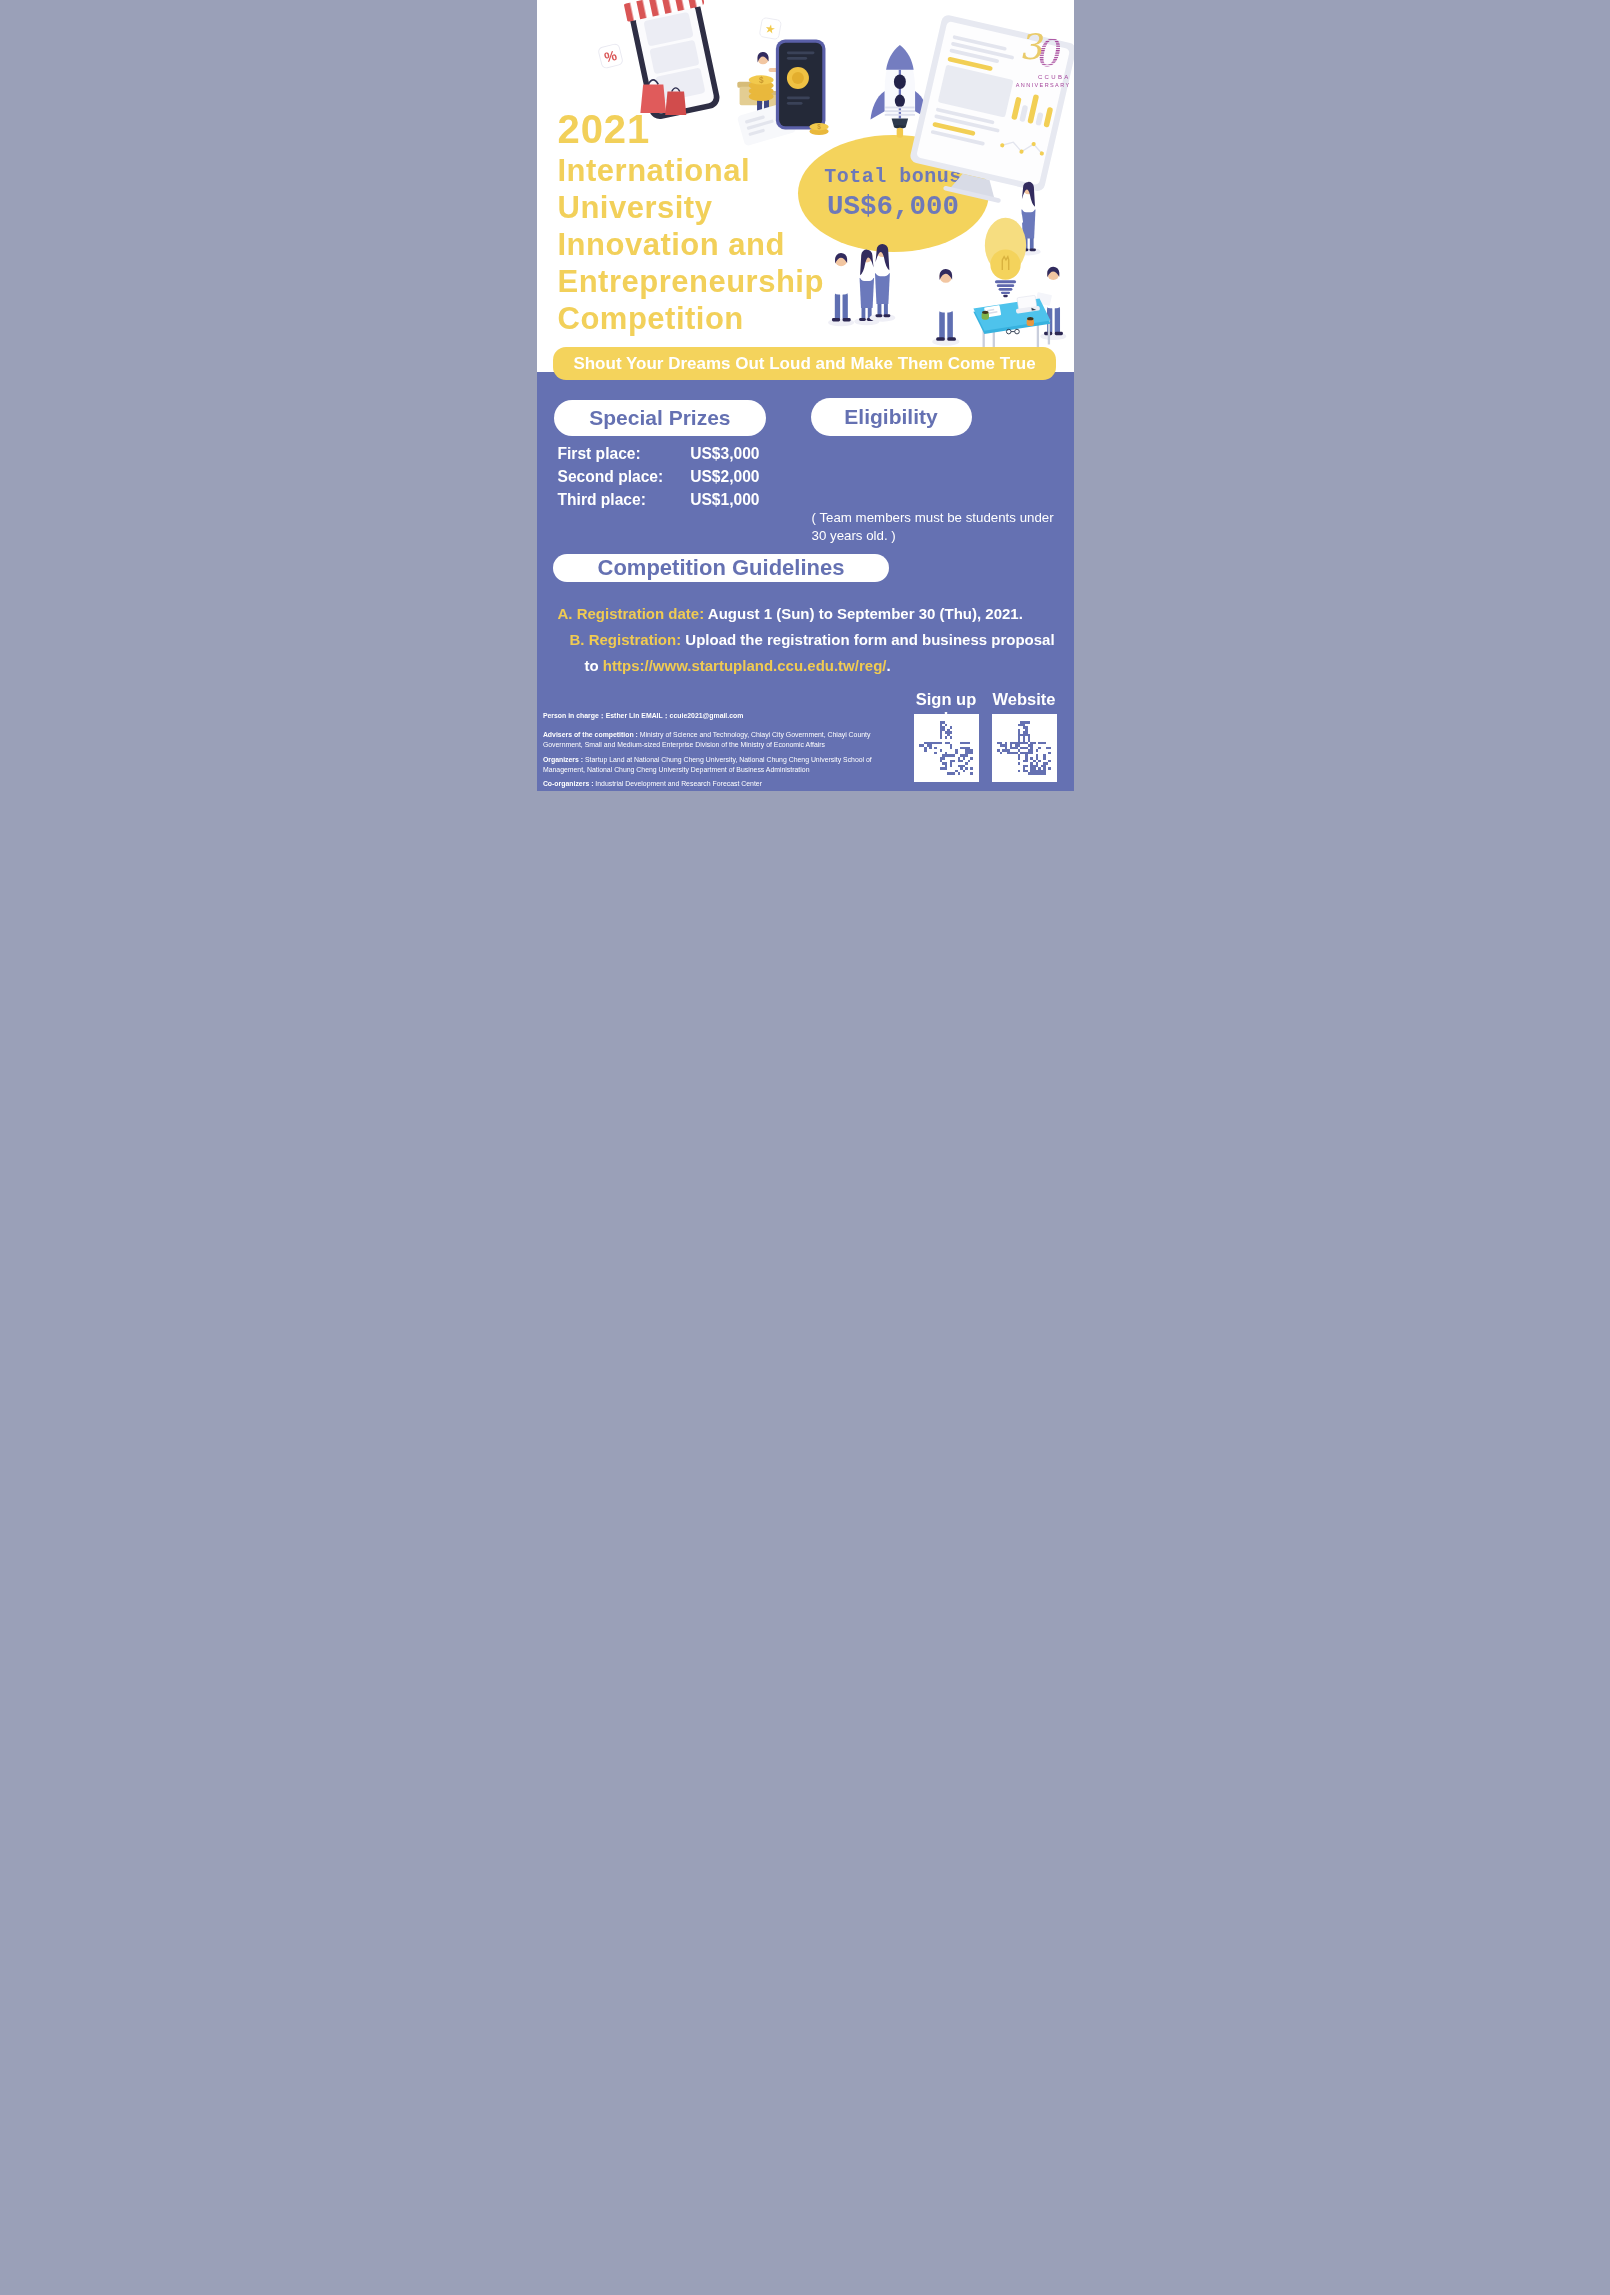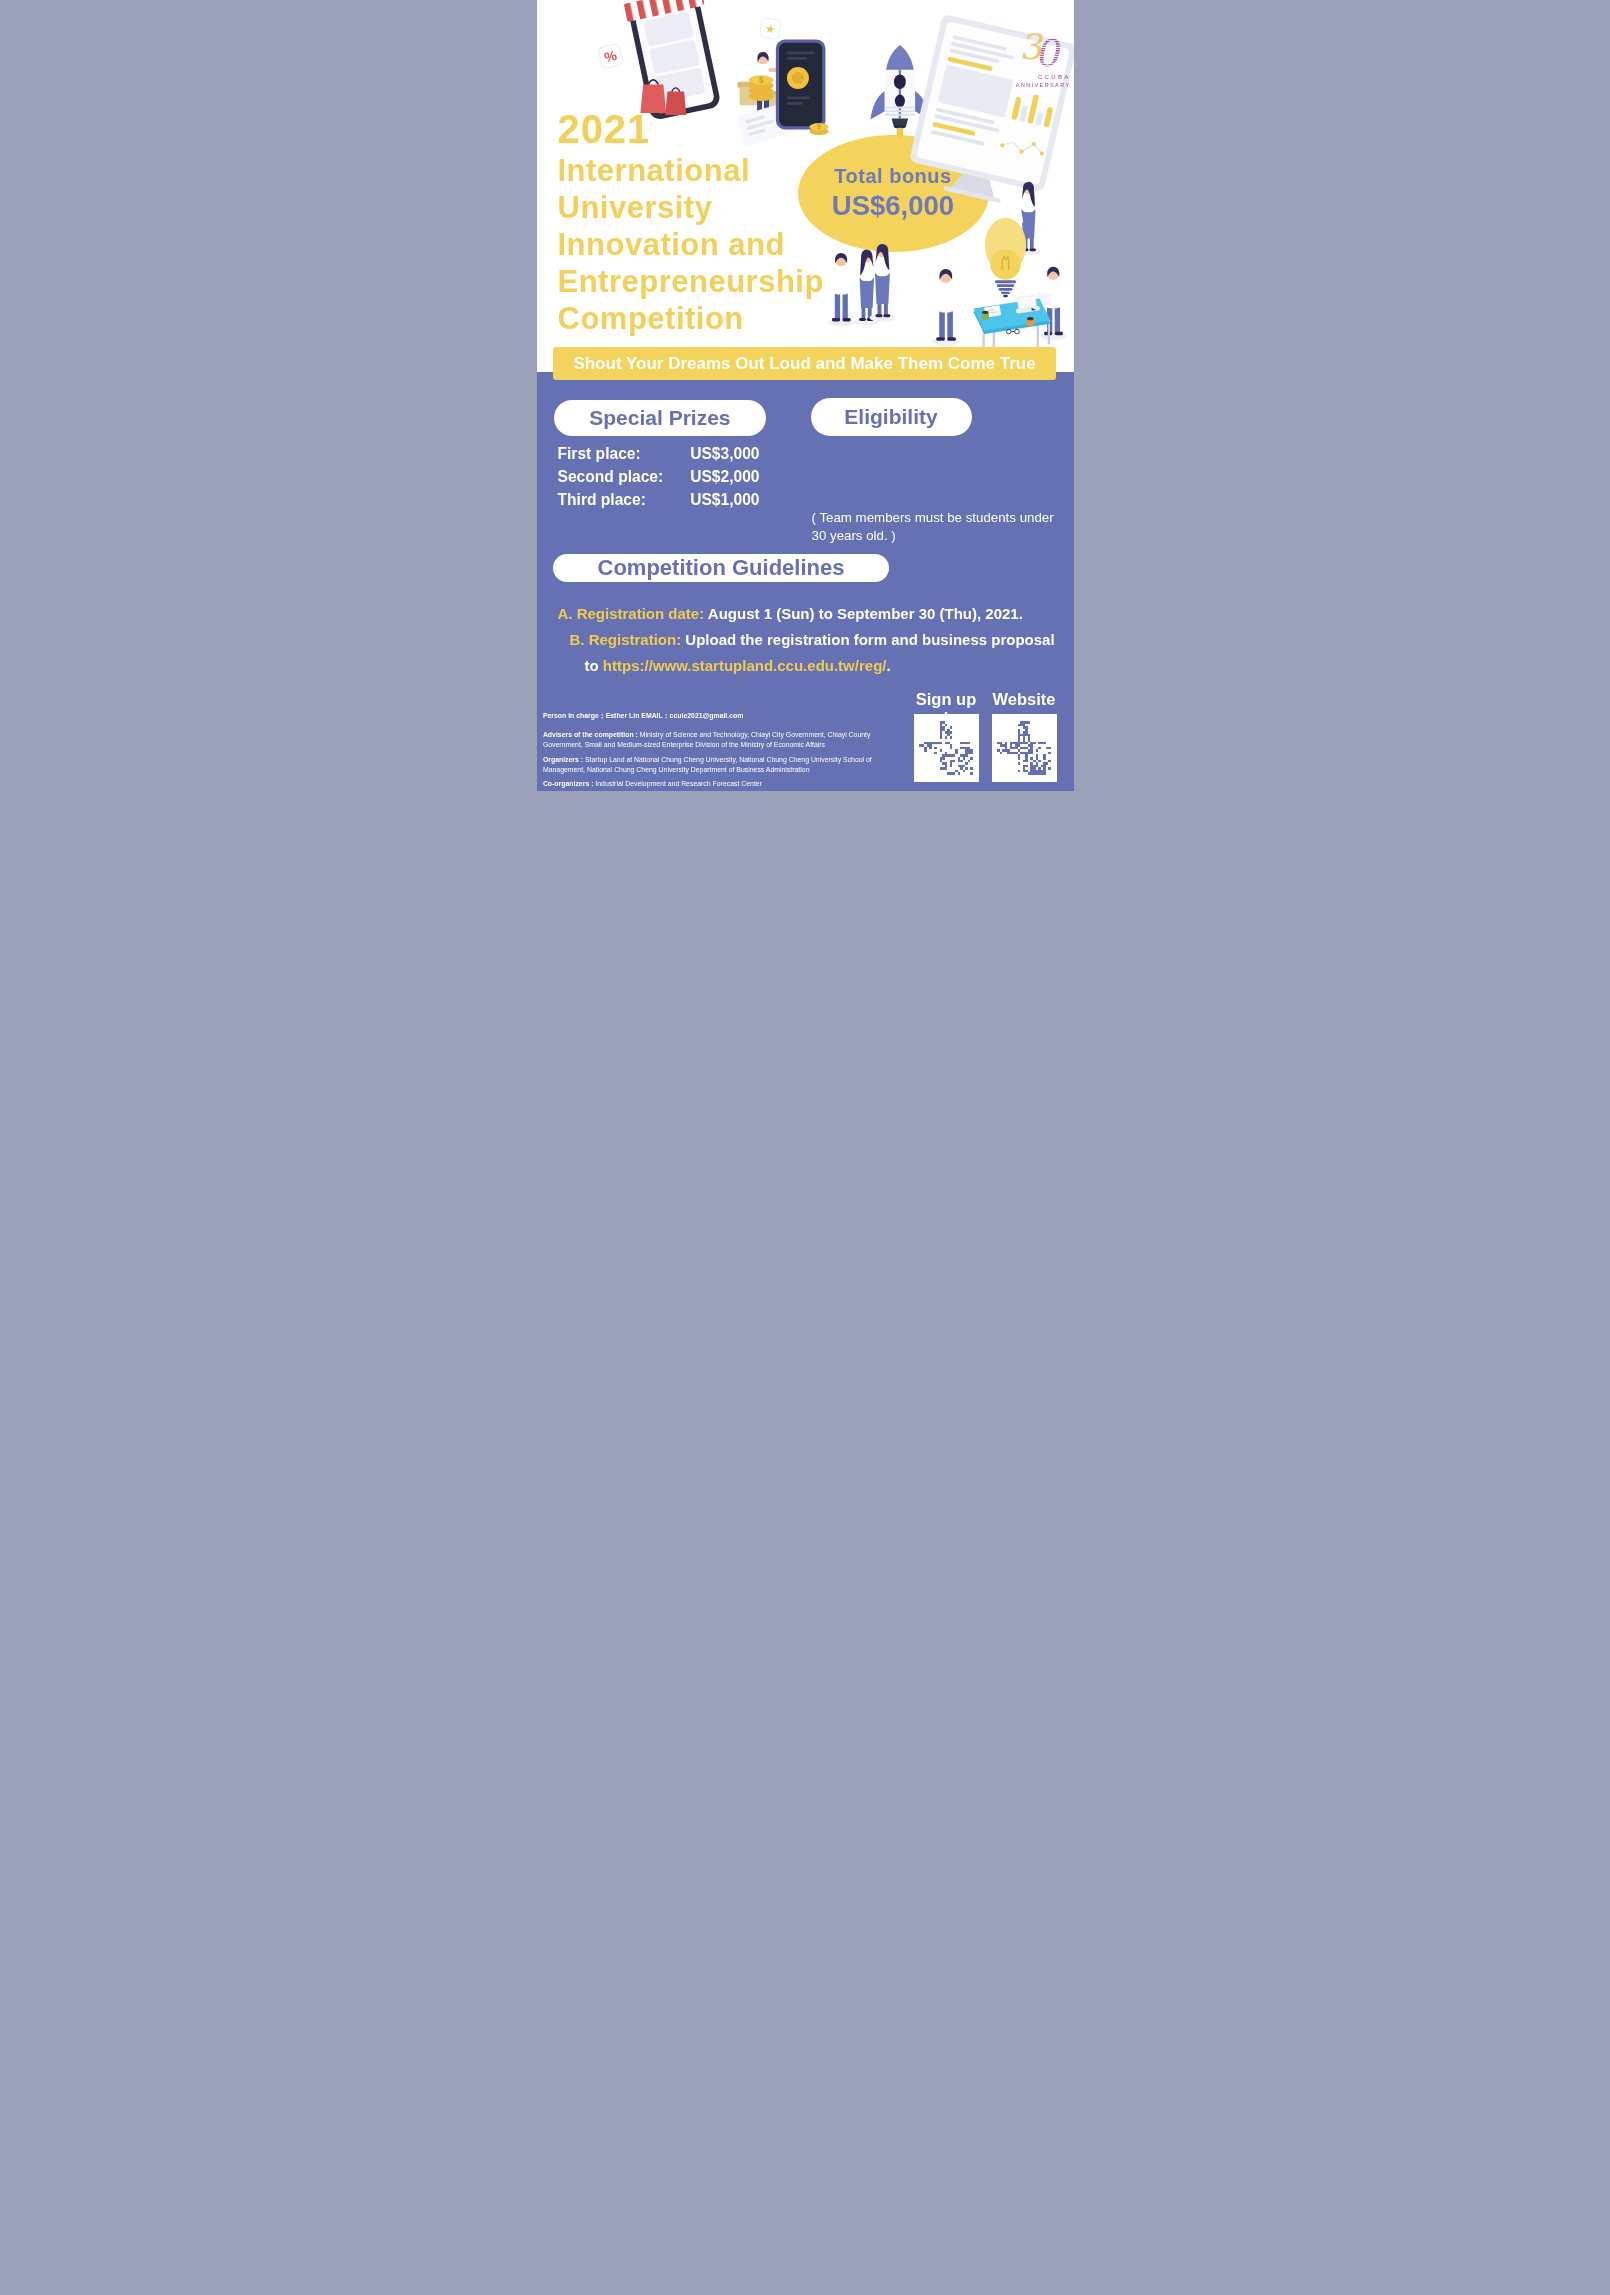--- a/index.html
+++ b/index.html
@@ -9,39 +9,39 @@
     font-family:"Liberation Sans", sans-serif;
   }
   .purple-bg{position:absolute; left:0; top:372px; width:100%; height:419px; background:#6571B2;}
   .illu{position:absolute; left:0; top:0; width:537px; height:372px; z-index:2;}
 
   
   .bonus{
     position:absolute; left:261px; top:135px; width:191px; height:117px;
     background:#F4D35C; border-radius:50%; z-index:1;
     display:flex; flex-direction:column; align-items:center; justify-content:center;
-    color:#6E79B8; text-align:center;
+    color:#6E79B8; text-align:center;font-family:Liberation Mono, monospace;
   }
   .bonus .b1{font-size:20px; font-weight:600; letter-spacing:0.5px;}
   .bonus .b2{font-size:27.5px; font-weight:700; margin-top:2.8px;}
 
   
   .title-block{position:absolute; left:21px; top:109px; z-index:3; color:#F2D05A; font-weight:700; line-height:1;}
   .title-year{font-size:40px; letter-spacing:0.9px;}
   .title-line{font-size:31px; margin-top:6px; letter-spacing:0.5px;}
 
   
   .logo30{position:absolute; left:477px; top:32px; width:57px; z-index:3; text-align:right;}
   .logo30 .org{color:#A4449A; font-size:6px; letter-spacing:2.3px; margin-top:0.9px;}
   .logo30 .sub{color:#A4449A; font-size:5.5px; letter-spacing:1.4px; margin-top:1.8px;}
 
   
   .banner{
     position:absolute; left:16.5px; top:347px; width:503px; height:33px; z-index:3;
-    background:#F4D35C; border-radius:3px; display:flex; align-items:center; justify-content:center;
+    background:#F4D35C; border-radius:13px; display:flex; align-items:center; justify-content:center;
     color:#ffffff; font-size:17px; font-weight:700;
   }
 
   .pill{
     position:absolute; z-index:3; background:#ffffff; border-radius:19px;
     display:flex; align-items:center; justify-content:center;
     color:#6571B2; font-weight:700;
   }
   .pill-prizes{left:17.4px; top:400px; width:212px; height:36px; font-size:21px;}
   .pill-elig{left:274px; top:398px; width:161px; height:38px; font-size:21px;}

